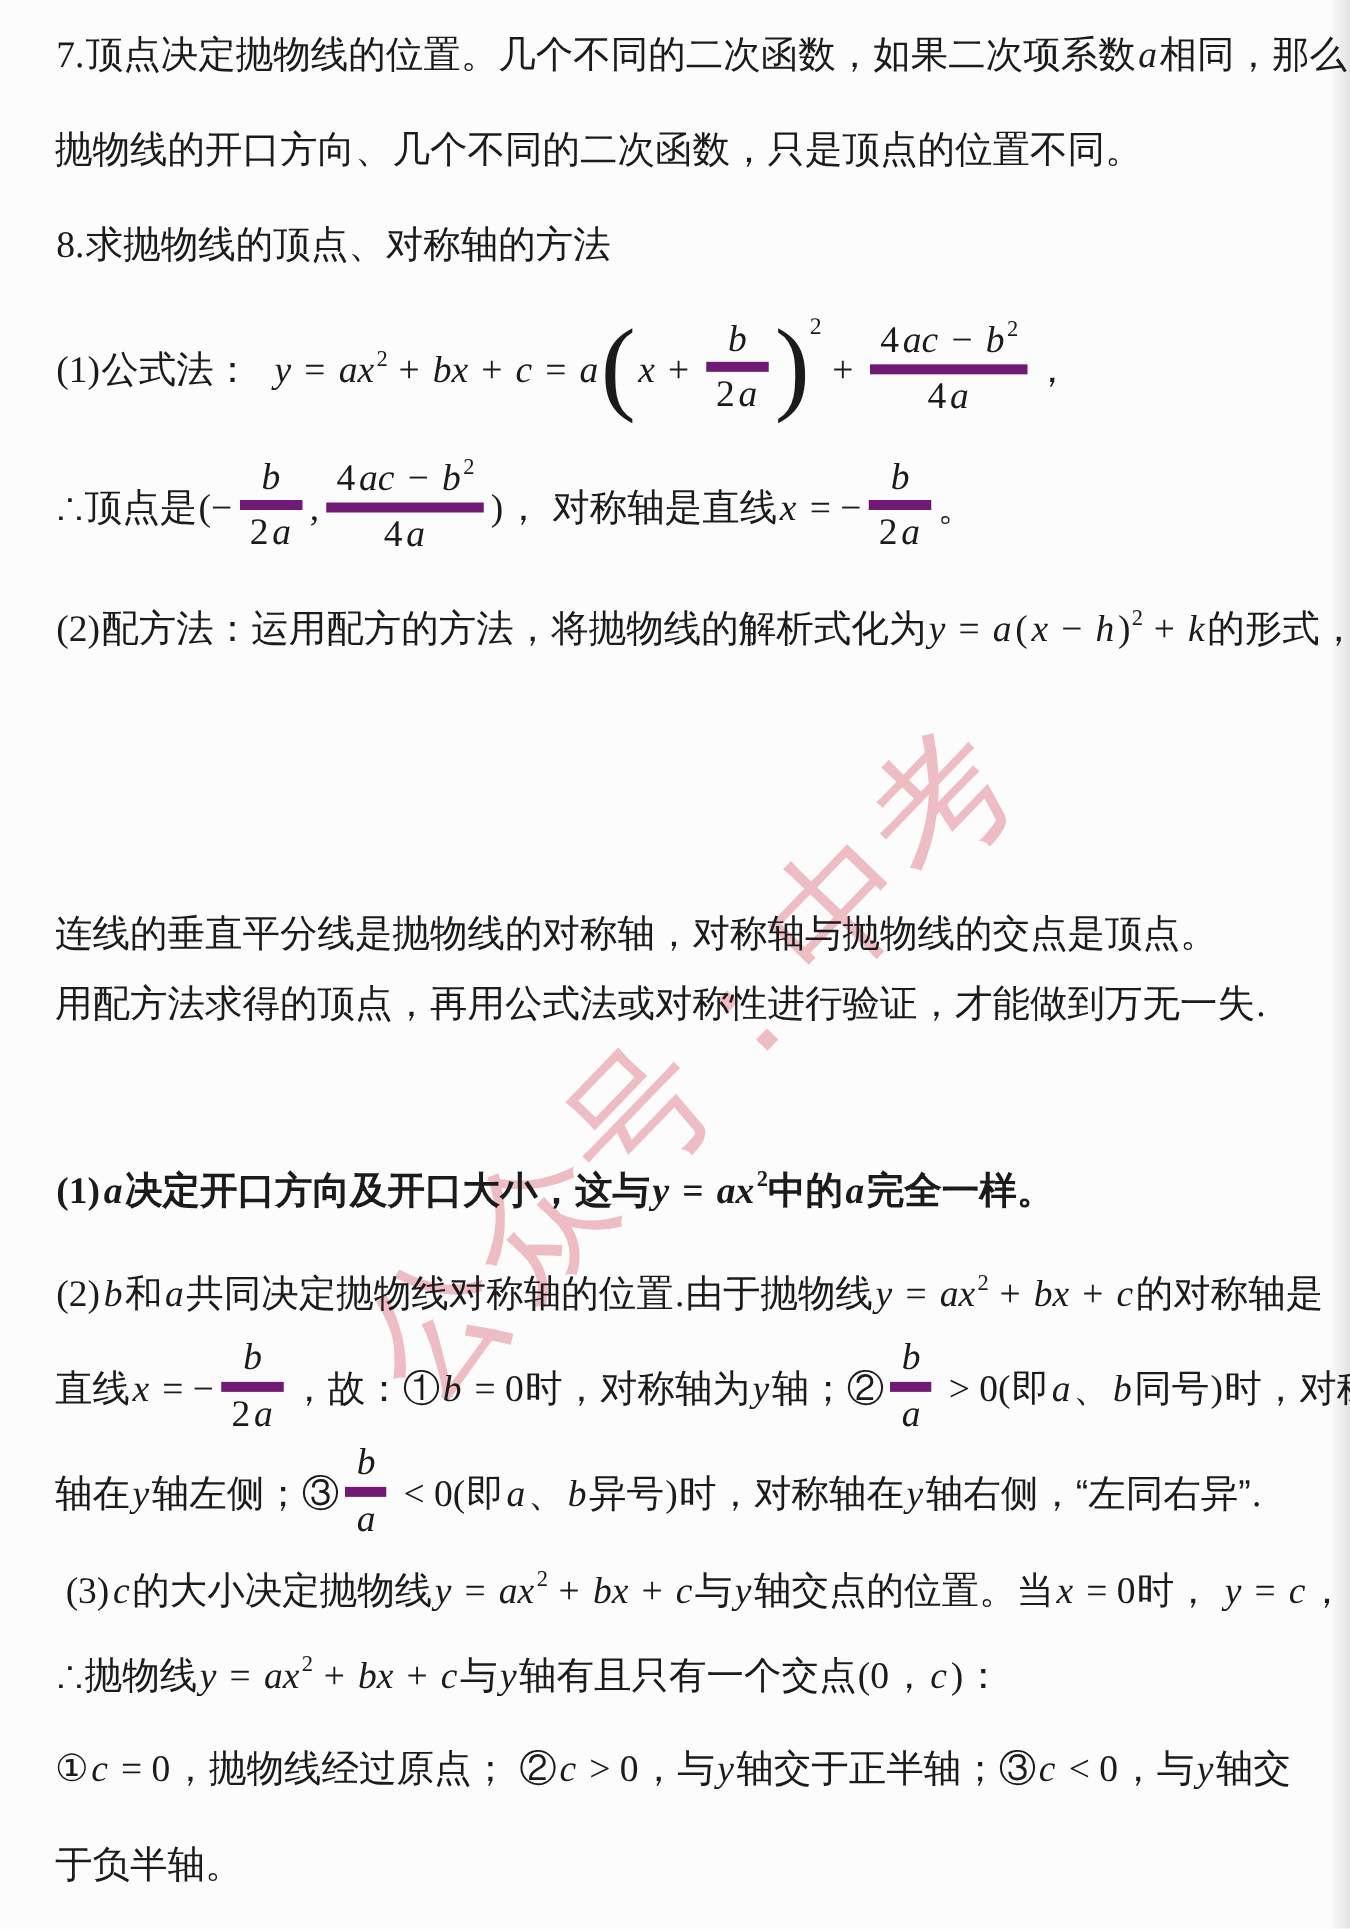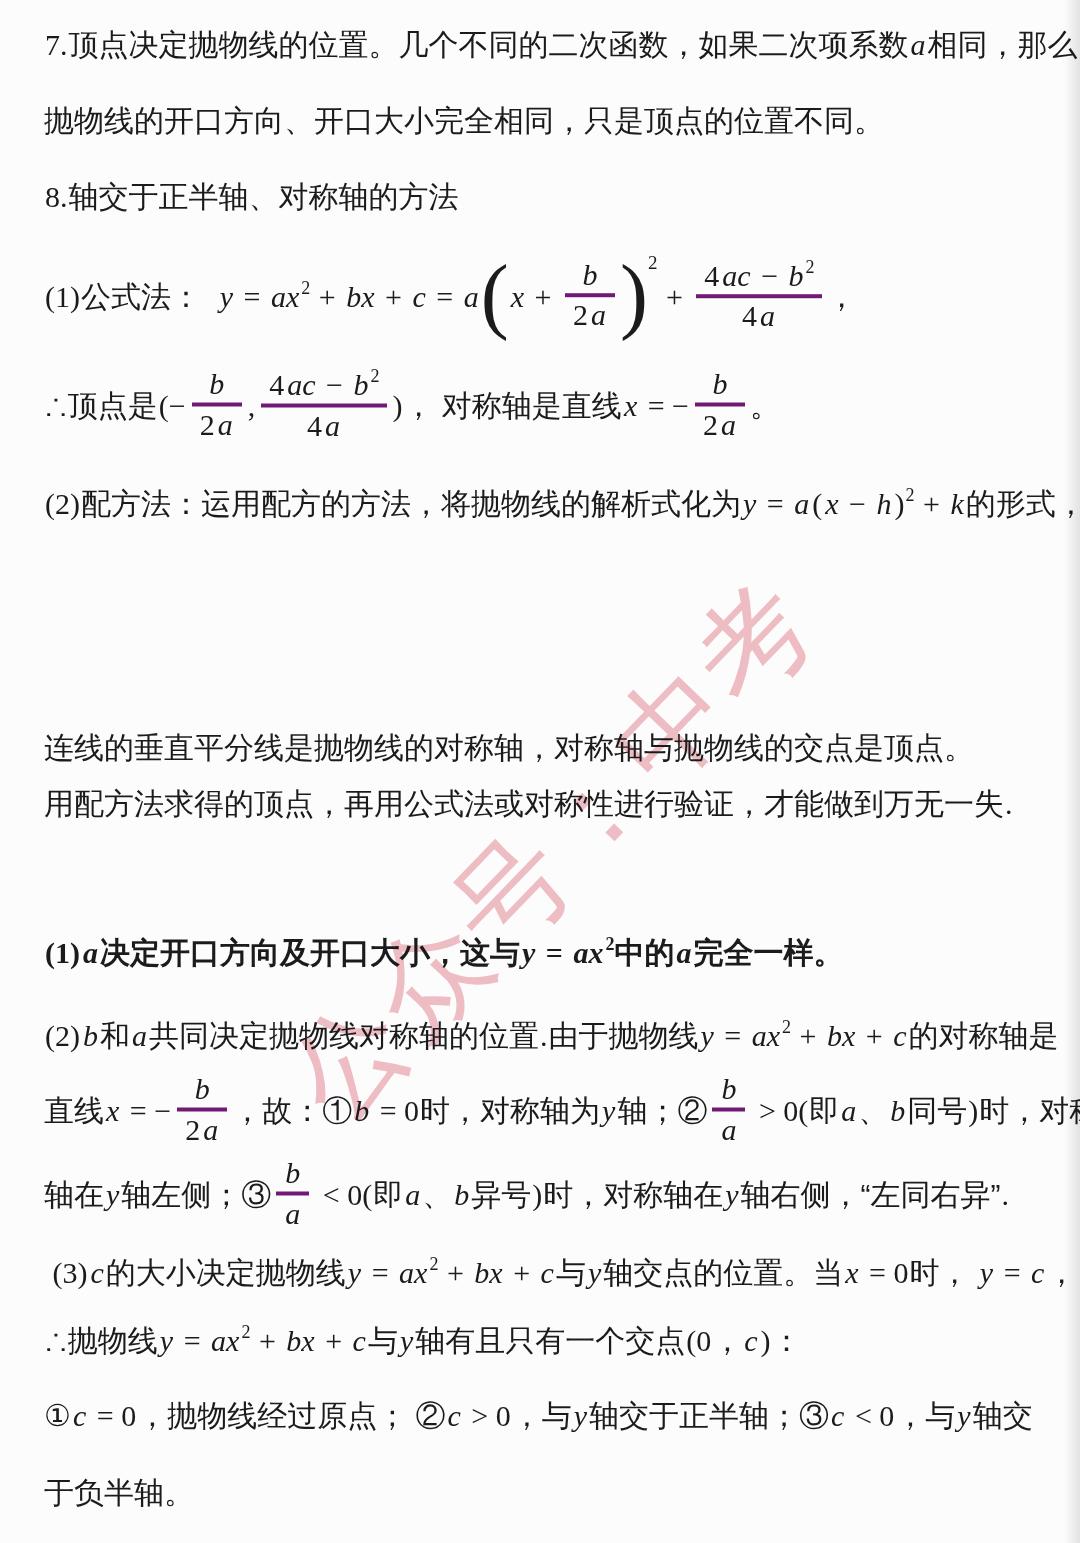--- a/index.html
+++ b/index.html
@@ -60,31 +60,31 @@
   .frac {
     display:inline-block;
     text-align:center;
     vertical-align:middle;
     position:relative; top:-4px;
     margin:0 5px;
     font-family:"Liberation Serif", serif;
     line-height:1.15;
   }
   .frac .num, .frac .den { display:block; padding:1px 7px; }
-  .frac .den { border-top:4px solid #701a75; }
+  .frac .den { border-top:8px solid #701a75; }
 </style>
 </head>
 <body>
 
 <div class="page">
   <div class="watermark" style="color: rgb(226, 138, 150);">公众号：中考</div>
   <div id="doc-content">
       <div class="line" style="top: 44px;"><span class="mr">7.</span><span class="ct">顶点决定抛物线的位置。几个不同的二次函数，如果二次项系数</span><span class="mi">a</span><span class="ct">相同，那么</span></div>
-      <div class="line" style="top: 120px;"><span class="ct">抛物线的开口方向、开口大小完全相同，只是顶点的位置不同。</span></div>
-      <div class="line" style="top: 196px;"><span class="mr">8.</span><span class="ct">轴交于正半轴、对称轴的方法</span></div>
+      <div class="line" style="top: 120px;"><span class="ct">抛物线的开口方向、几个不同的二次函数，只是顶点的位置不同。</span></div>
+      <div class="line" style="top: 196px;"><span class="mr">8.</span><span class="ct">求抛物线的顶点、对称轴的方法</span></div>
       <div class="line" style="top: 295px;"><span class="mr">(1)</span><span class="ct">公式法：  </span><span class="mi">y</span><span class="mr"> = </span><span class="mi">ax</span><span class="sup">2</span><span class="mr"> + </span><span class="mi">bx</span><span class="mr"> + </span><span class="mi">c</span><span class="mr"> = </span><span class="mi">a</span><span class="bigp">(</span><span class="mi">x</span><span class="mr"> + </span><span class="frac"><span class="num"><span class="mi">b</span></span><span class="den"><span class="mr">2</span><span class="mi">a</span></span></span><span class="bigp">)</span><span class="bsup">2</span><span class="mr"> + </span><span class="frac"><span class="num"><span class="mr">4</span><span class="mi">ac</span><span class="mr"> − </span><span class="mi">b</span><span class="sup">2</span></span><span class="den"><span class="mr">4</span><span class="mi">a</span></span></span><span class="ct">，</span></div>
       <div class="line" style="top: 408px;"><span class="ct">∴顶点是</span><span class="mr">(−</span><span class="frac"><span class="num"><span class="mi">b</span></span><span class="den"><span class="mr">2</span><span class="mi">a</span></span></span><span class="mr">,</span><span class="frac"><span class="num"><span class="mr">4</span><span class="mi">ac</span><span class="mr"> − </span><span class="mi">b</span><span class="sup">2</span></span><span class="den"><span class="mr">4</span><span class="mi">a</span></span></span><span class="mr">)</span><span class="ct">， 对称轴是直线</span><span class="mi">x</span><span class="mr"> = −</span><span class="frac"><span class="num"><span class="mi">b</span></span><span class="den"><span class="mr">2</span><span class="mi">a</span></span></span><span class="ct">。</span></div>
       <div class="line" style="top: 503px;"><span class="mr">(2)</span><span class="ct">配方法：运用配方的方法，将抛物线的解析式化为</span><span class="mi">y</span><span class="mr"> = </span><span class="mi">a</span><span class="mr">(</span><span class="mi">x</span><span class="mr"> − </span><span class="mi">h</span><span class="mr">)</span><span class="sup">2</span><span class="mr"> + </span><span class="mi">k</span><span class="ct">的形式，</span></div>
       <div class="line" style="top: 727px; margin-top: 20px;"><span class="ct">连线的垂直平分线是抛物线的对称轴，对称轴与抛物线的交点是顶点。</span></div>
       <div class="line" style="top: 803px; text-align: center;"><span class="ct">用配方法求得的顶点，再用公式法或对称性进行验证，才能做到万无一失</span><span class="mr">.</span></div>
       <div class="line" style="top: 952px; font-weight: bold;"><span class="mr">(1)</span><span class="mi">a</span><span class="ct">决定开口方向及开口大小，这与</span><span class="mi">y</span><span class="mr"> = </span><span class="mi">ax</span><span class="sup">2</span><span class="ct">中的</span><span class="mi">a</span><span class="ct">完全一样。</span></div>
       <div class="line" style="top: 1035px;"><span class="mr">(2)</span><span class="mi">b</span><span class="ct">和</span><span class="mi">a</span><span class="ct">共同决定抛物线对称轴的位置</span><span class="mr">.</span><span class="ct">由于抛物线</span><span class="mi">y</span><span class="mr"> = </span><span class="mi">ax</span><span class="sup">2</span><span class="mr"> + </span><span class="mi">bx</span><span class="mr"> + </span><span class="mi">c</span><span class="ct">的对称轴是</span></div>
       <div class="line" style="top: 1113px;"><span class="ct">直线</span><span class="mi">x</span><span class="mr"> = −</span><span class="frac"><span class="num"><span class="mi">b</span></span><span class="den"><span class="mr">2</span><span class="mi">a</span></span></span><span class="ct">，故：①</span><span class="mi">b</span><span class="mr"> = 0</span><span class="ct">时，对称轴为</span><span class="mi">y</span><span class="ct">轴；②</span><span class="frac"><span class="num"><span class="mi">b</span></span><span class="den"><span class="mi">a</span></span></span><span class="mr"> &gt; 0(</span><span class="ct">即</span><span class="mi">a</span><span class="ct">、</span><span class="mi">b</span><span class="ct">同号</span><span class="mr">)</span><span class="ct">时，对称</span></div>
       <div class="line" style="top: 1197px;"><span class="ct">轴在</span><span class="mi">y</span><span class="ct">轴左侧；③</span><span class="frac"><span class="num"><span class="mi">b</span></span><span class="den"><span class="mi">a</span></span></span><span class="mr"> &lt; 0(</span><span class="ct">即</span><span class="mi">a</span><span class="ct">、</span><span class="mi">b</span><span class="ct">异号</span><span class="mr">)</span><span class="ct">时，对称轴在</span><span class="mi">y</span><span class="ct">轴右侧，“左同右异”</span><span class="mr">.</span></div>
       <div class="line" style="top: 1272px;"><span class="mr"> (3)</span><span class="mi">c</span><span class="ct">的大小决定抛物线</span><span class="mi">y</span><span class="mr"> = </span><span class="mi">ax</span><span class="sup">2</span><span class="mr"> + </span><span class="mi">bx</span><span class="mr"> + </span><span class="mi">c</span><span class="ct">与</span><span class="mi">y</span><span class="ct">轴交点的位置。当</span><span class="mi">x</span><span class="mr"> = 0</span><span class="ct">时， </span><span class="mi">y</span><span class="mr"> = </span><span class="mi">c</span><span class="ct">，</span></div>

